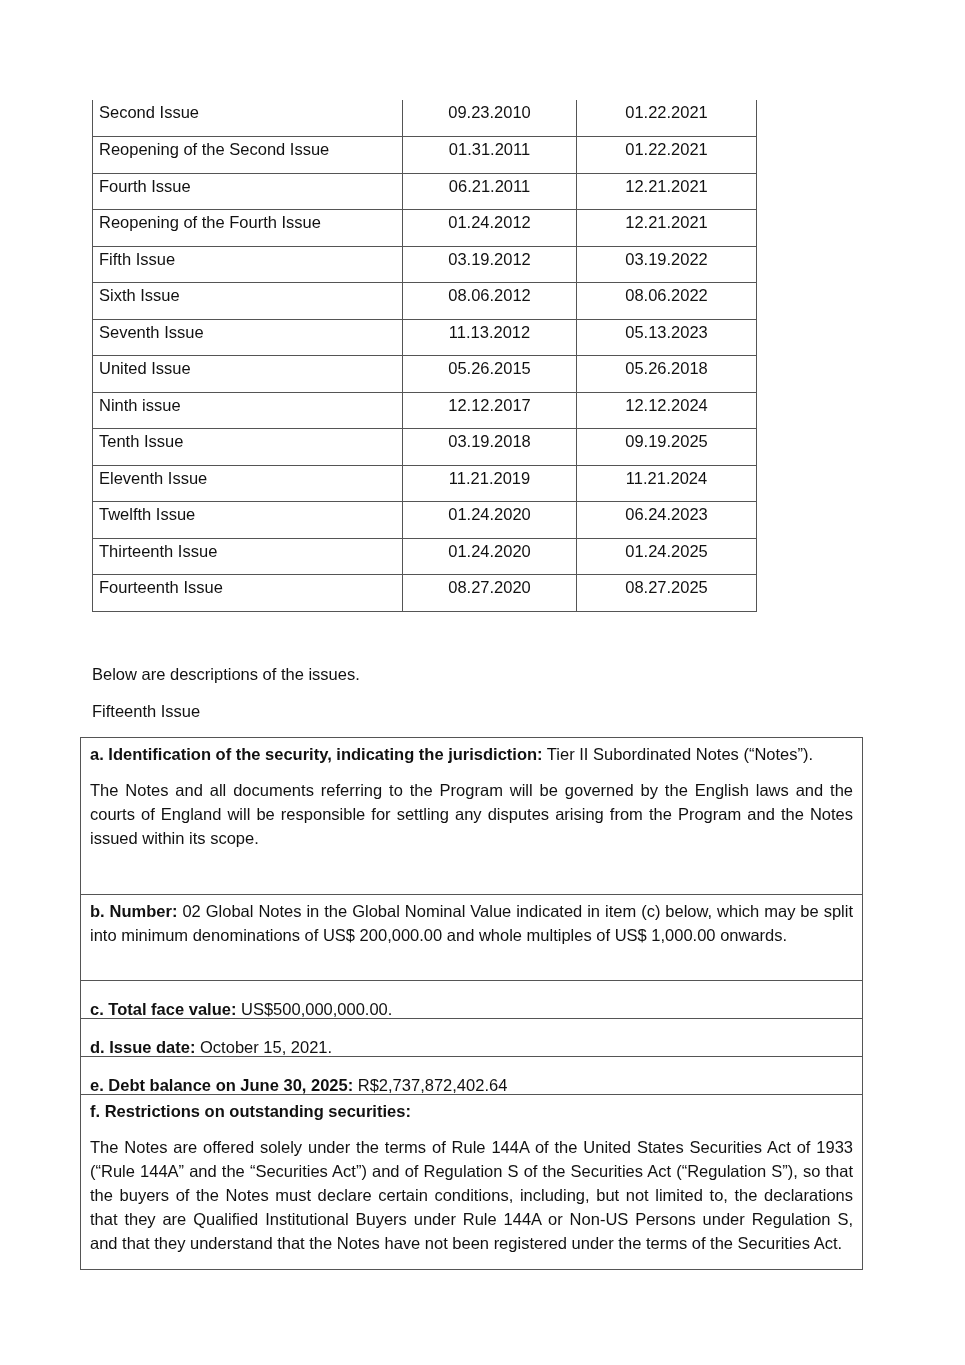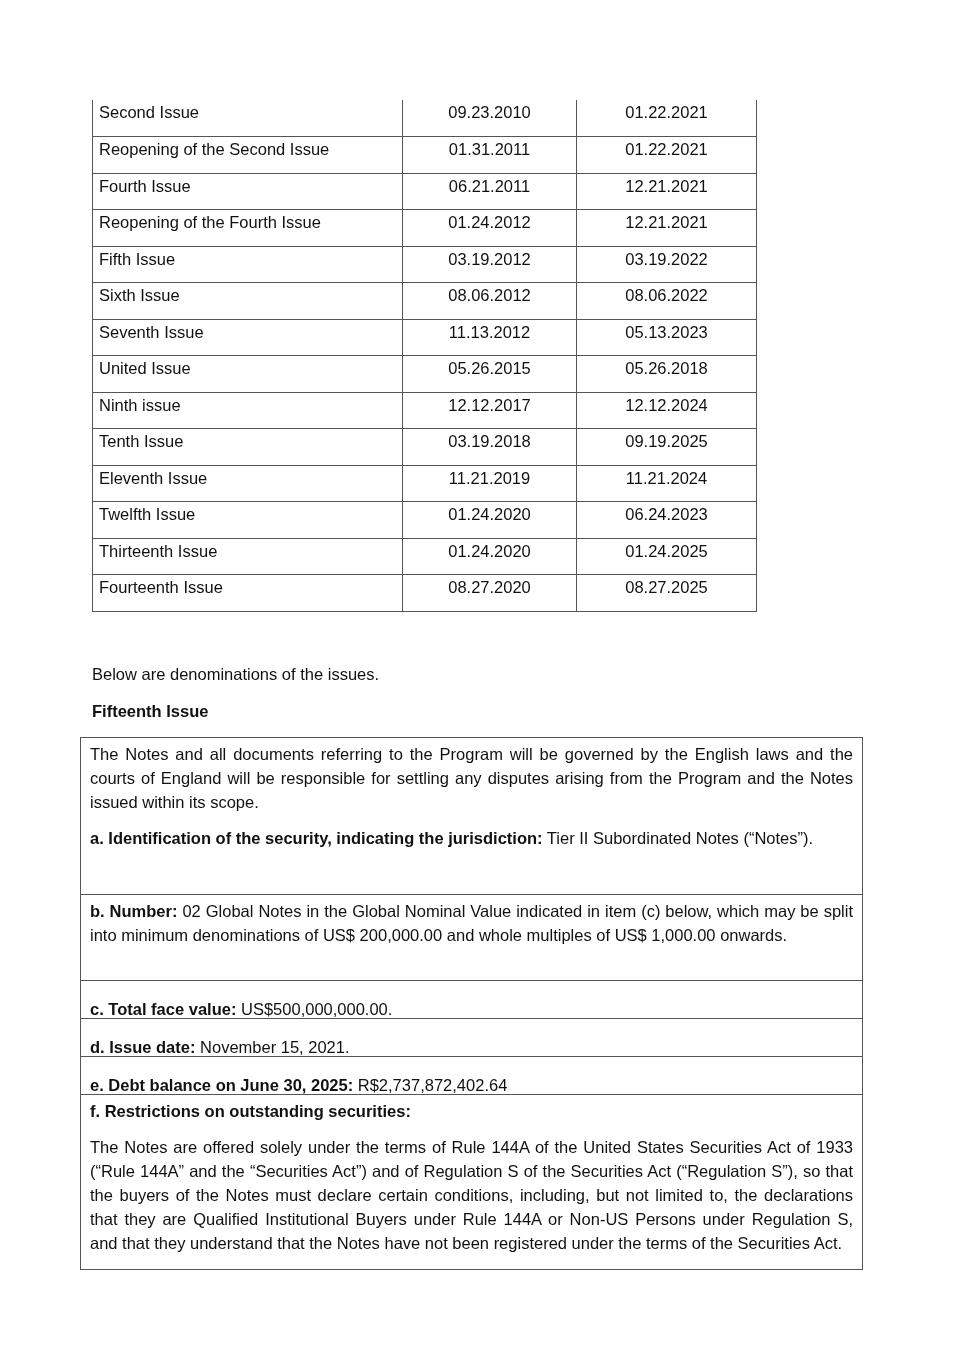--- a/index.html
+++ b/index.html
@@ -43,21 +43,21 @@
     .intro {
       position: absolute;
       left: 92px;
       top: 664px;
       line-height: 20px;
     }
     .section-title {
       position: absolute;
       left: 92px;
       top: 701px;
-      font-weight: bold;
+      font-weight: normal;
       line-height: 20px;
     }
     .desc-box {
       position: absolute;
       left: 80px;
       top: 737px;
       width: 783px;
       border: 1px solid #555555;
       box-sizing: border-box;
     }
@@ -147,37 +147,37 @@
       <td class="c-mat">01.24.2025</td>
     </tr>
     <tr>
       <td class="c-name">Fourteenth Issue</td>
       <td class="c-date">08.27.2020</td>
       <td class="c-mat">08.27.2025</td>
     </tr>
   </tbody>
 </table>
 
-<div class="intro">Below are denominations of the issues.</div>
+<div class="intro">Below are descriptions of the issues.</div>
 
 <div class="section-title">Fifteenth Issue</div>
 
 <div class="desc-box">
   <div class="desc-row row-a">
+    <p><span class="lbl">a. Identification of the security, indicating the jurisdiction:</span><span> Tier II Subordinated Notes (“Notes”).</span></p>
     <p>The Notes and all documents referring to the Program will be governed by the English laws and the courts of England will be responsible for settling any disputes arising from the Program and the Notes issued within its scope.</p>
-    <p><span class="lbl">a. Identification of the security, indicating the jurisdiction:</span><span> Tier II Subordinated Notes (“Notes”).</span></p>
   </div>
   <div class="desc-row row-b">
     <p><span class="lbl">b. Number:</span><span> 02 Global Notes in the Global Nominal Value indicated in item (c) below, which may be split into minimum denominations of US$ 200,000.00 and whole multiples of US$ 1,000.00 onwards.</span></p>
   </div>
   <div class="desc-row row-c">
     <p><span class="lbl">c. Total face value:</span><span> US$500,000,000.00.</span></p>
   </div>
   <div class="desc-row row-d">
-    <p><span class="lbl">d. Issue date:</span><span> November 15, 2021.</span></p>
+    <p><span class="lbl">d. Issue date:</span><span> October 15, 2021.</span></p>
   </div>
   <div class="desc-row row-e">
     <p><span class="lbl">e. Debt balance on June 30, 2025:</span><span> R$2,737,872,402.64</span></p>
   </div>
   <div class="desc-row row-f">
     <p><span class="lbl">f. Restrictions on outstanding securities:</span></p>
     <p>The Notes are offered solely under the terms of Rule 144A of the United States Securities Act of 1933 (“Rule 144A” and the “Securities Act”) and of Regulation S of the Securities Act (“Regulation S”), so that the buyers of the Notes must declare certain conditions, including, but not limited to, the declarations that they are Qualified Institutional Buyers under Rule 144A or Non-US Persons under Regulation S, and that they understand that the Notes have not been registered under the terms of the Securities Act.</p>
   </div>
 </div>
 

